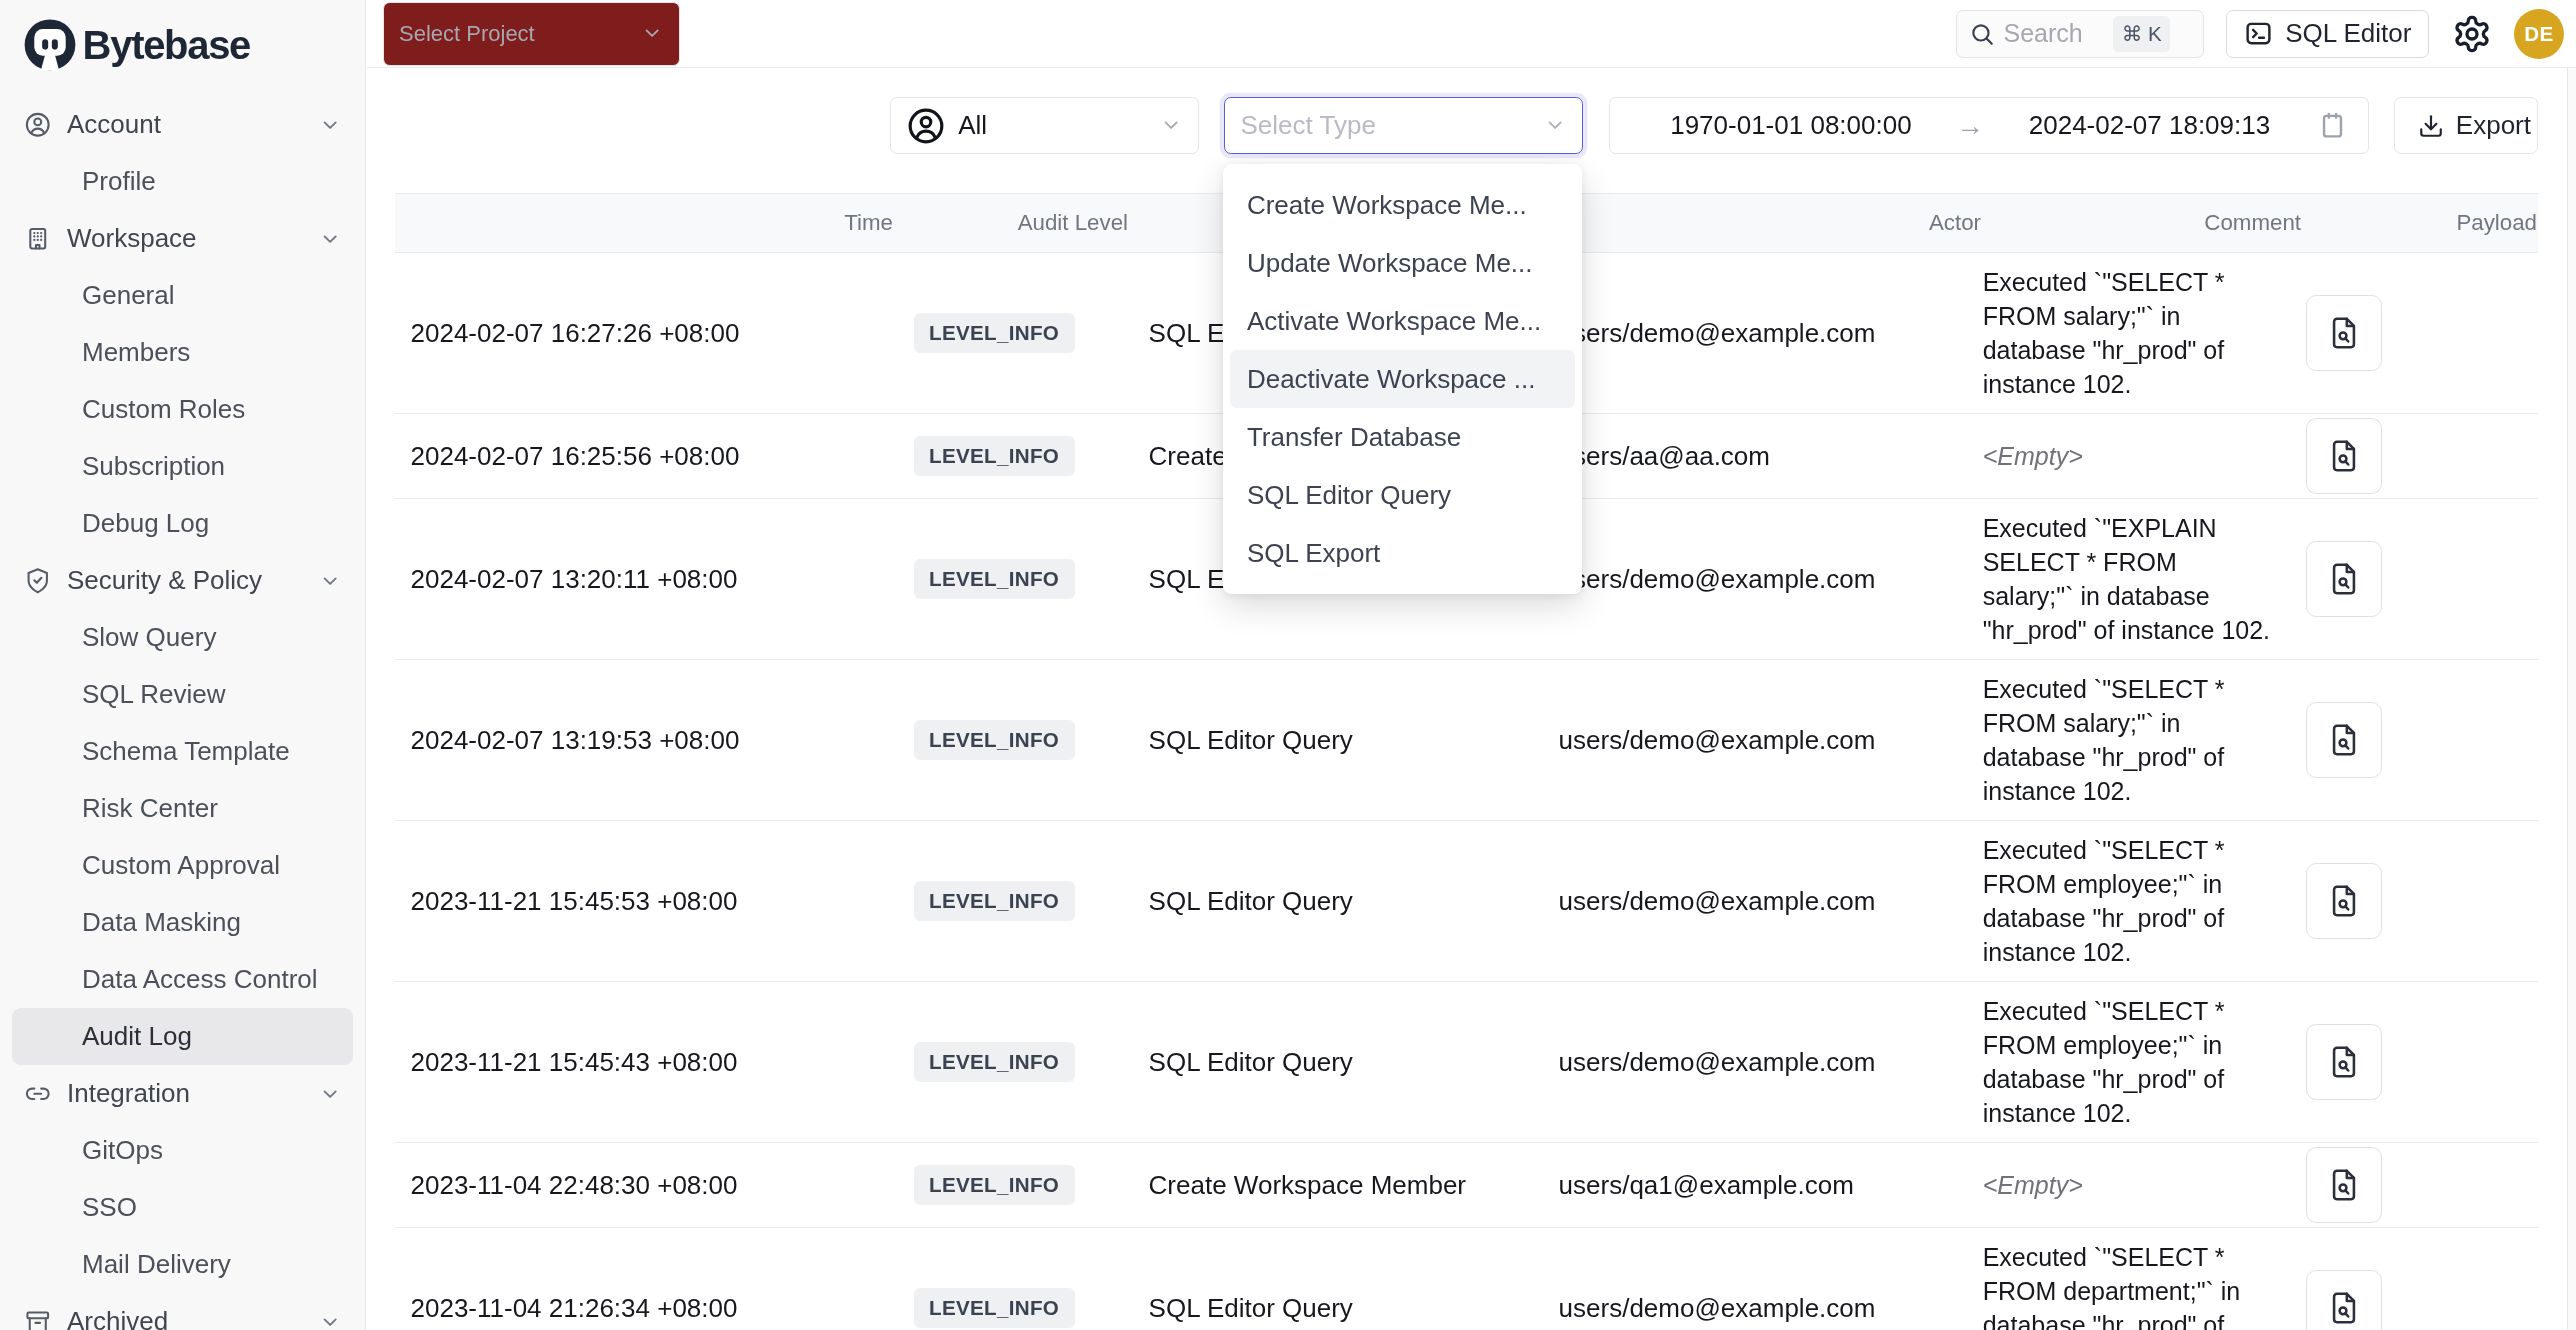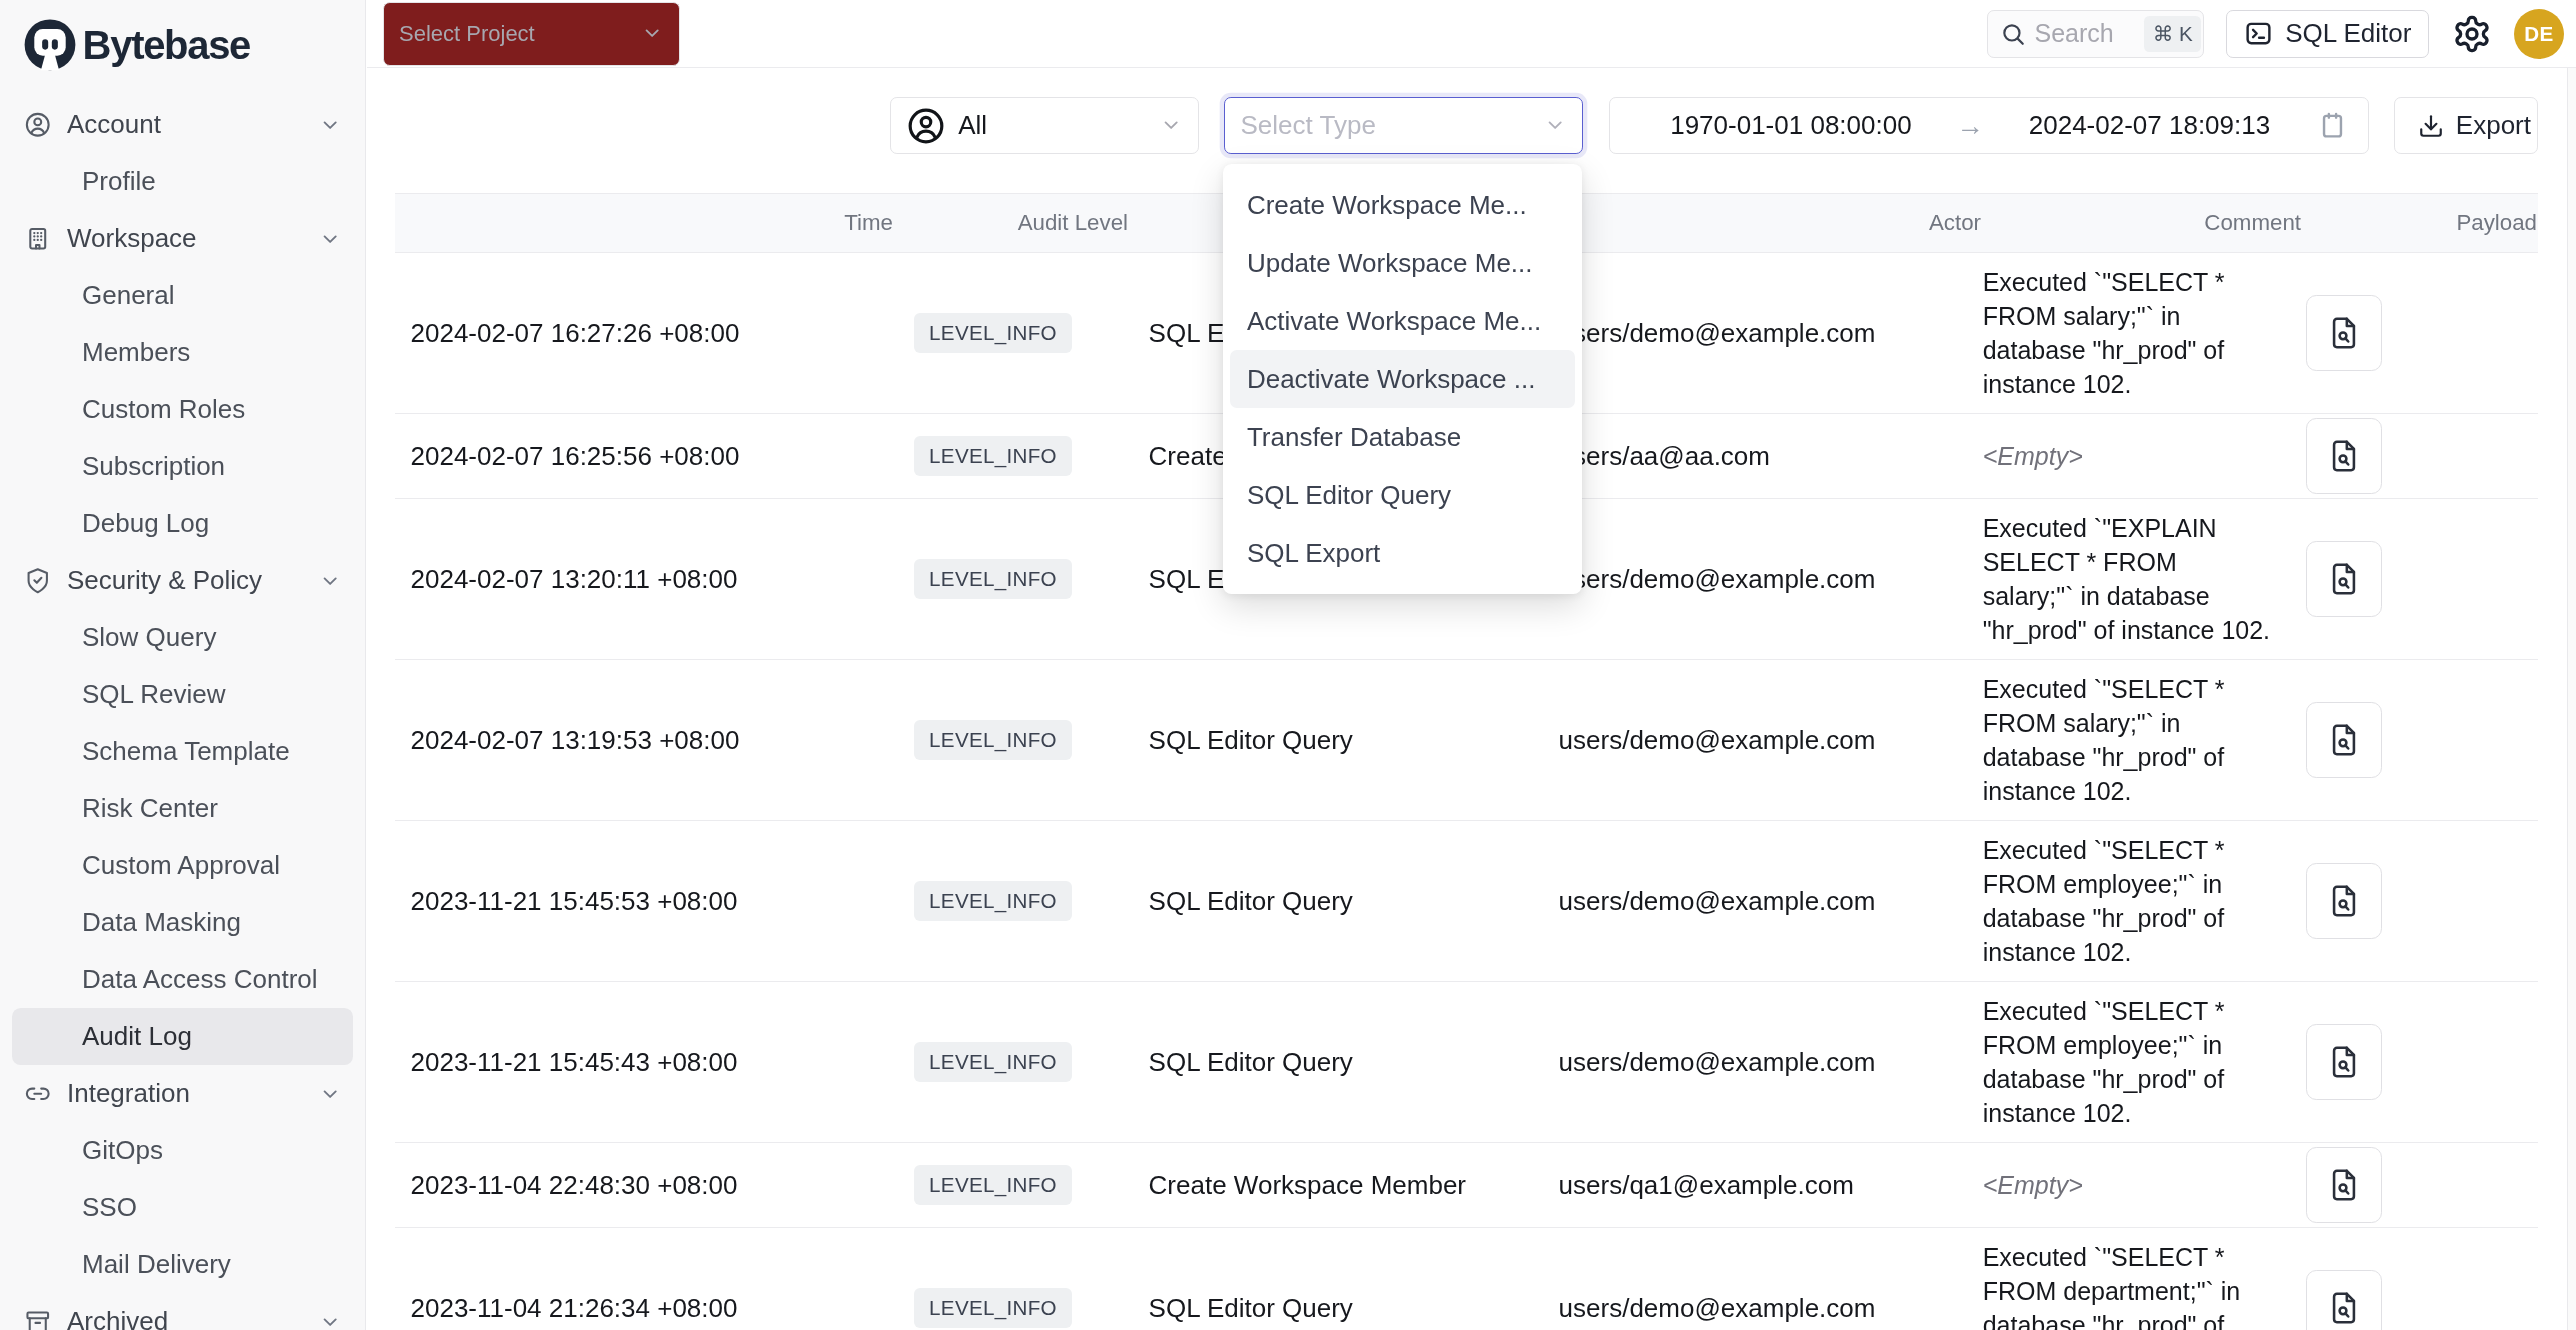--- a/index.html
+++ b/index.html
@@ -26,21 +26,21 @@
   
   .main{position:absolute;left:367px;top:0;right:0;height:100%;background:#fff;}
 
   .topbar{position:absolute;left:0;right:0;top:0;height:68px;border-bottom:0.9px solid #ebebee;
           display:flex;align-items:center;padding:0 12px 0 15.5px;box-sizing:border-box;}
   .project-select{width:297px;height:64px;border:0.9px solid #e4e4e7;border-radius:6.9px;background:#7f1d1d;
           display:flex;align-items:center;justify-content:space-between;padding:0 15.5px;
           color:#a7a7af;font-size:22px;box-sizing:border-box;cursor:pointer;}
   .project-select .chev{margin-left:10.3px;color:#a7a7af;}
   .top-right{margin-left:auto;display:flex;align-items:center;gap:22.3px;}
-  .search-box{width:217px;height:48px;border:0.9px solid #e4e4e7;border-radius:6.9px;background:#fbfbfc;
+  .search-box{width:248px;height:48px;border:0.9px solid #e4e4e7;border-radius:6.9px;background:#fbfbfc;
           display:flex;align-items:center;gap:8.6px;padding:0 8.6px 0 12px;box-sizing:border-box;cursor:text;}
   .search-box svg{width:26px;height:26px;color:#3c4250;flex:0 0 auto;}
   .search-input{border:none;outline:none;background:transparent;font-size:25px;color:#18181b;
           width:101px;font-family:inherit;padding:0;}
   .search-input::placeholder{color:#a7a7af;}
   .kbd{background:#eef0f2;border-radius:5.2px;padding:6px 8.6px;font-size:20.6px;color:#4b5563;white-space:nowrap;}
   .sql-editor-btn{height:48px;border:0.9px solid #d9d9de;border-radius:6.9px;background:#fff;
           display:flex;align-items:center;gap:12px;padding:0 17px;font-size:26px;color:#1f2430;
           font-weight:500;cursor:pointer;font-family:inherit;}
   .sql-editor-btn svg{width:29px;height:29px;}
@@ -73,21 +73,21 @@
   .c1{width:235px;padding-left:20.6px;box-sizing:border-box;}
   .c2{width:410px;padding-left:20.6px;box-sizing:border-box;}
   .c3{width:443px;padding-left:20.6px;box-sizing:border-box;}
   .c4{width:320px;padding-left:1.7px;box-sizing:border-box;}
   .c5{width:236px;padding-left:1.7px;box-sizing:border-box;}
   .tr{display:flex;align-items:center;min-height:84px;border-bottom:0.9px solid #ebebee;}
   .td{font-size:26px;color:#16181d;}
   .comment{display:block;font-size:25px;line-height:34px;padding:12px 29px 12px 0;color:#16181d;}
   .empty{color:#71717a;font-style:italic;}
   .badge{display:inline-block;background:#eef0f2;border-radius:6px;padding:7.7px 15.5px;font-size:20.6px;
-         font-weight:400;color:#3b4250;letter-spacing:0.3px;white-space:nowrap;}
+         font-weight:700;color:#3b4250;letter-spacing:0.3px;white-space:nowrap;}
   .payload-btn{width:76px;height:76px;border:0.9px solid #e0e0e4;border-radius:10.3px;background:#fff;
          display:flex;align-items:center;justify-content:center;color:#2a2f3a;cursor:pointer;margin-left:3.4px;}
   .payload-btn svg{width:34px;height:34px;}
 
   
   .menu{position:absolute;left:856px;top:164px;width:359px;background:#fff;border-radius:8.6px;
         box-shadow:0 12px 34px rgba(0,0,0,.14),0 1.7px 8.6px rgba(0,0,0,.07);padding:12px 6.9px;
         box-sizing:border-box;z-index:10;}
   .menu-item{height:58px;display:flex;align-items:center;padding:0 17px;font-size:26px;color:#3c4250;
         border-radius:6.9px;cursor:pointer;white-space:nowrap;overflow:hidden;}

